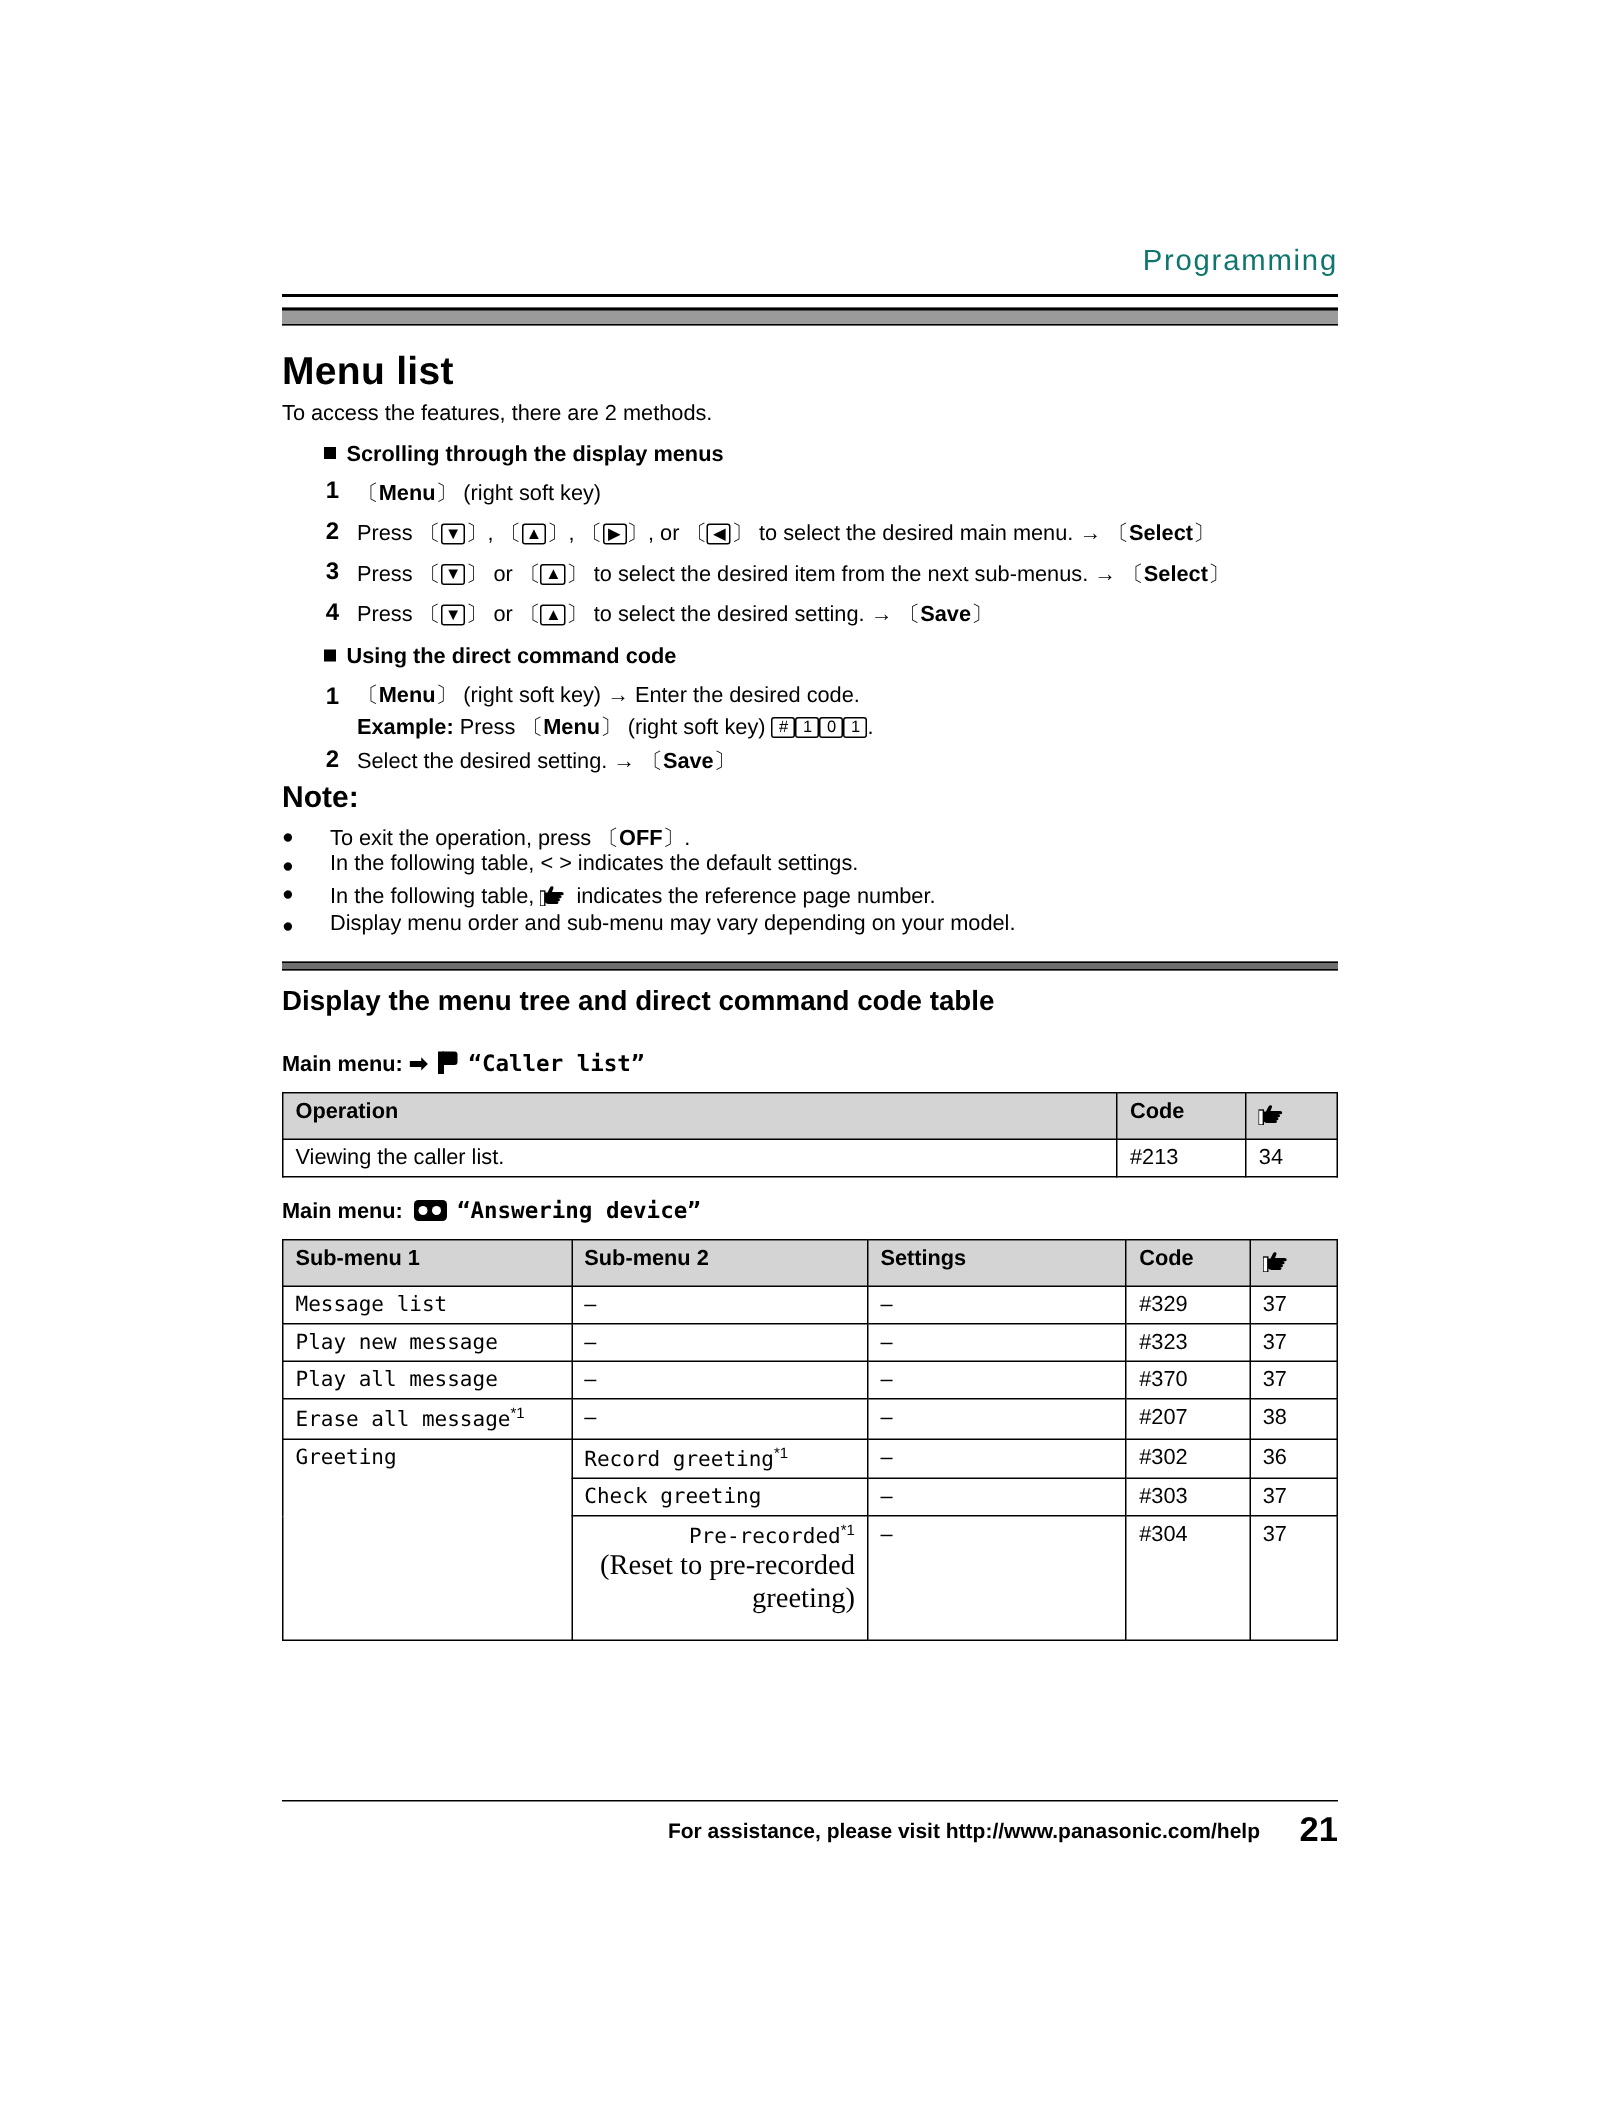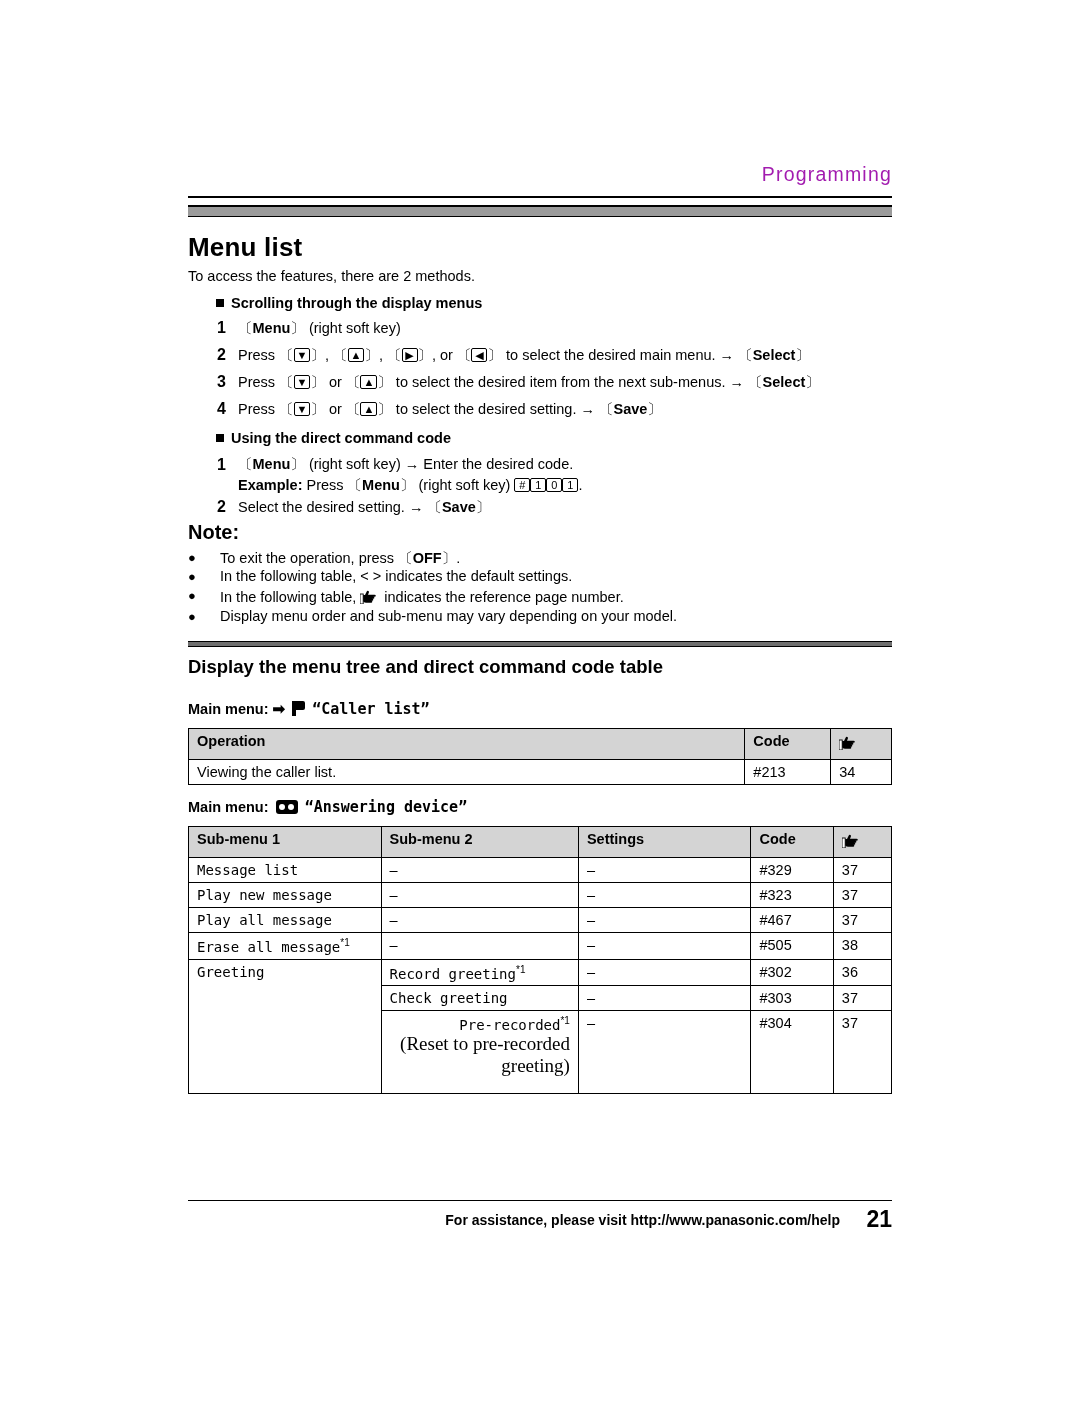--- a/index.html
+++ b/index.html
@@ -24,21 +24,21 @@
 
   
   .header-title {
     position: absolute;
     left: 188px;
     top: 163px;
     width: 704px;
     text-align: right;
     font-size: 19.5px;
     letter-spacing: 1.2px;
-    color: #a21caf;
+    color: #0f766e;
   }
   .header-rule {
     position: absolute;
     left: 188px;
     top: 196px;
     width: 704px;
     height: 2px;
     background: #000000;
   }
   .header-bar {
@@ -420,28 +420,28 @@
       <td class="mono-cell">Play new message</td>
       <td class="c">–</td>
       <td class="c">–</td>
       <td class="code-cell">#323</td>
       <td class="c">37</td>
     </tr>
     <tr>
       <td class="mono-cell">Play all message</td>
       <td class="c">–</td>
       <td class="c">–</td>
-      <td class="code-cell">#467</td>
+      <td class="code-cell">#370</td>
       <td class="c">37</td>
     </tr>
     <tr>
       <td class="mono-cell"><span>Erase all message</span><sup class="st">*1</sup></td>
       <td class="c">–</td>
       <td class="c">–</td>
-      <td class="code-cell">#505</td>
+      <td class="code-cell">#207</td>
       <td class="c">38</td>
     </tr>
 
     <tr>
       <td class="mono-cell" rowspan="3">Greeting</td>
       <td class="mono-cell"><span>Record greeting</span><sup class="st">*1</sup></td>
       <td class="c">–</td>
       <td class="code-cell">#302</td>
       <td class="c">36</td>
     </tr>

